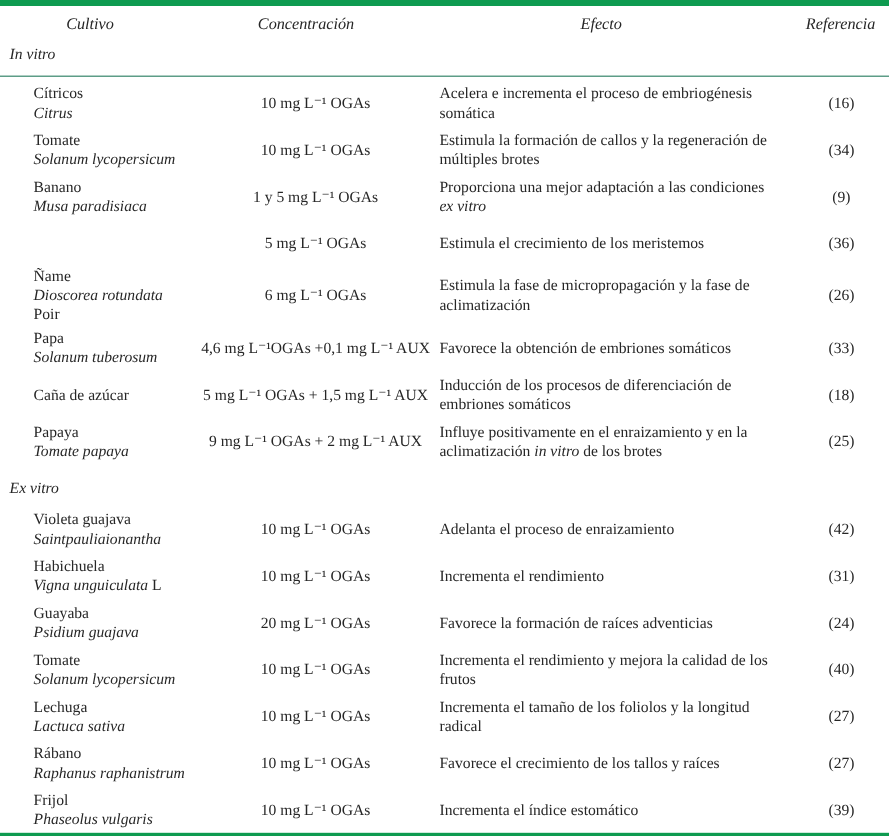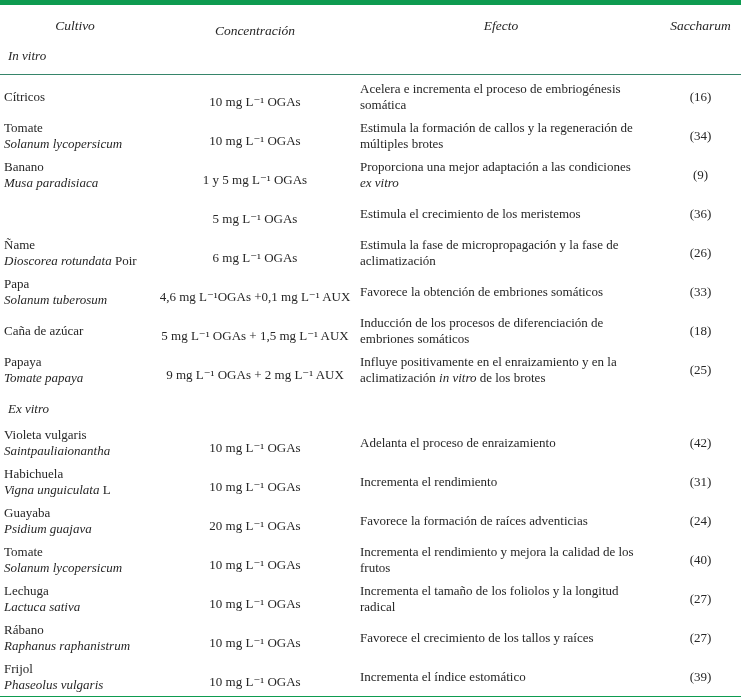--- a/index.html
+++ b/index.html
@@ -17,60 +17,61 @@
     display:flex; flex-direction:column;
     overflow:hidden;
   }
   .topbar { height:5px; background:var(--green,#0e9b50); flex:0 0 auto; }
   .botbar { height:6px; background:var(--green,#0e9b50); flex:0 0 auto; margin-top:auto; }
 
   .hdr-row { display:flex; align-items:center; padding:6px 0 3px 0; flex:0 0 auto;font-style:italic; }
   .hdr { font-size:13.5px; line-height:17px; text-align:center; }
 
   .c1 { width:150px; }
-  .c2 { width:210px; text-align:center; padding:0 2px;margin-top:11px; }
+  .c2 { width:210px; text-align:center; padding:0 2px; }
   .c3 { width:300px; padding-right:18px; }
   .c4 { width:81px; text-align:center; }
 
   .section-label {
     font-style:italic; font-size:13px; line-height:16px;
     padding:6px 0 0 8px;
   }
   .section-label.with-divider {
     padding-bottom:10px;
     border-bottom:1px solid var(--divider,#36856a);
     margin-bottom:2px;
   }
   .section-label.ex { padding-top:12px; padding-bottom:6px; }
 
   .row { display:flex; align-items:center; min-height:39px; }
   .cell { font-size:13px; line-height:16px; }
   .crop .common { font-style:normal; }
-  .crop { padding-left:4px; }
+  .crop { padding-left:16px;margin-left:12px; }
   .crop i { font-style:italic; }
   .effect i { font-style:italic; }
 </style>
 </head>
 <body>
 
 <div class="doc">
   <div class="topbar"></div>
 
   <div class="hdr-row">
     <div class="hdr c1">Cultivo</div>
     <div class="hdr c2">Concentración</div>
     <div class="hdr c3">Efecto</div>
-    <div class="hdr c4">Saccharum</div>
+    <div class="hdr c4">Referencia</div>
   </div>
 
   <div id="table-body">
       <div class="section-label with-divider">In vitro</div>
       <div class="row">
         <div class="cell c1 crop">
           <div class="common">Cítricos</div>
+          <div class="sci"><i>Citrus</i></div>
         </div>
         <div class="cell c2">10 mg L⁻¹ OGAs</div>
         <div class="cell c3 effect"><span>Acelera e incrementa el proceso de embriogénesis somática</span></div>
         <div class="cell c4">(16)</div>
       </div>
       <div class="row">
         <div class="cell c1 crop">
           <div class="common">Tomate</div>
           <div class="sci"><i>Solanum lycopersicum</i></div>
         </div>
@@ -125,21 +126,21 @@
           <div class="common">Papaya</div>
           <div class="sci"><i>Tomate papaya</i></div>
         </div>
         <div class="cell c2">9 mg L⁻¹ OGAs + 2 mg L⁻¹ AUX</div>
         <div class="cell c3 effect"><span>Influye positivamente en el enraizamiento y en la aclimatización </span><i>in vitro</i><span> de los brotes</span></div>
         <div class="cell c4">(25)</div>
       </div>
       <div class="section-label ex">Ex vitro</div>
       <div class="row">
         <div class="cell c1 crop">
-          <div class="common">Violeta vulgaris</div>
+          <div class="common">Violeta guajava</div>
           <div class="sci"><i>Saintpauliaionantha</i></div>
         </div>
         <div class="cell c2">10 mg L⁻¹ OGAs</div>
         <div class="cell c3 effect"><span>Adelanta el proceso de enraizamiento</span></div>
         <div class="cell c4">(42)</div>
       </div>
       <div class="row">
         <div class="cell c1 crop">
           <div class="common">Habichuela</div>
           <div class="sci"><i>Vigna unguiculata</i> L</div>

